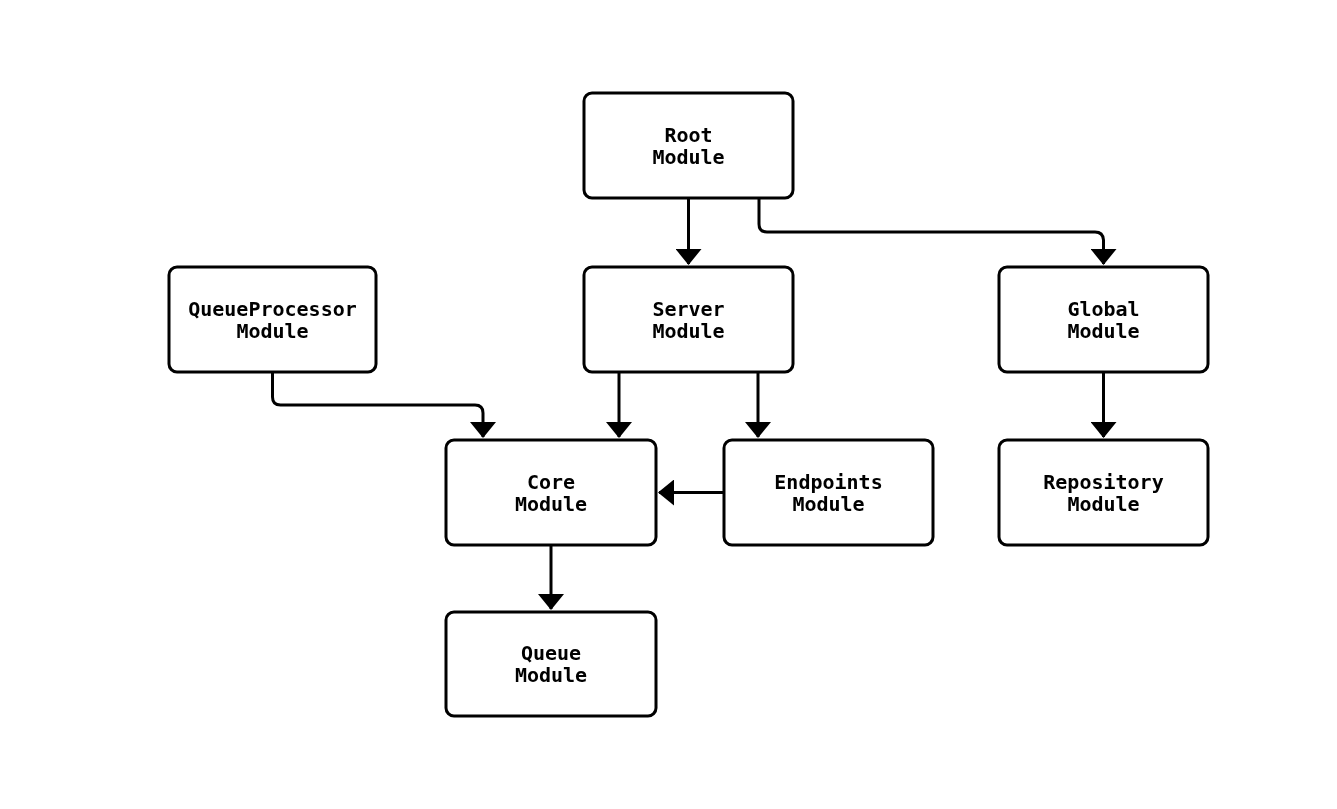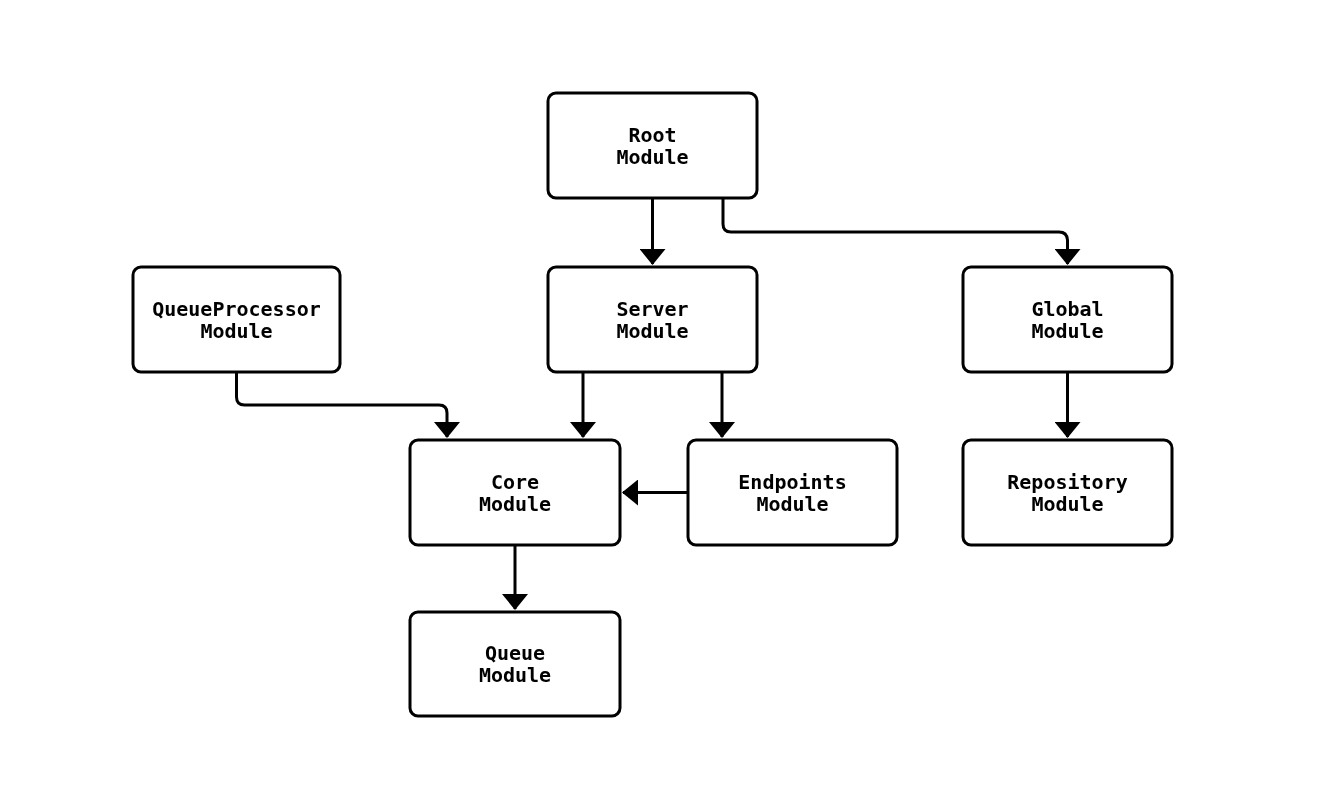--- a/index.html
+++ b/index.html
@@ -6,20 +6,21 @@
     margin: 0;
     padding: 0;
     background: #ffffff;
   }
   .stage {
     position: relative;
     width: 1205px;
     height: 809px;
     background: #ffffff;
     overflow: hidden;
+    margin-left: 36px;
   }
   svg { display: block; }
   .node-rect {
     fill: #ffffff;
     stroke: #000000;
     stroke-width: 3;
   }
   .edge {
     fill: none;
     stroke: #000000;

